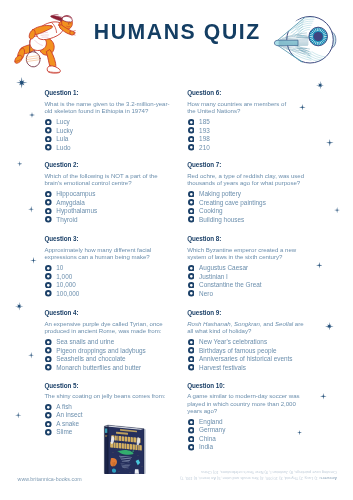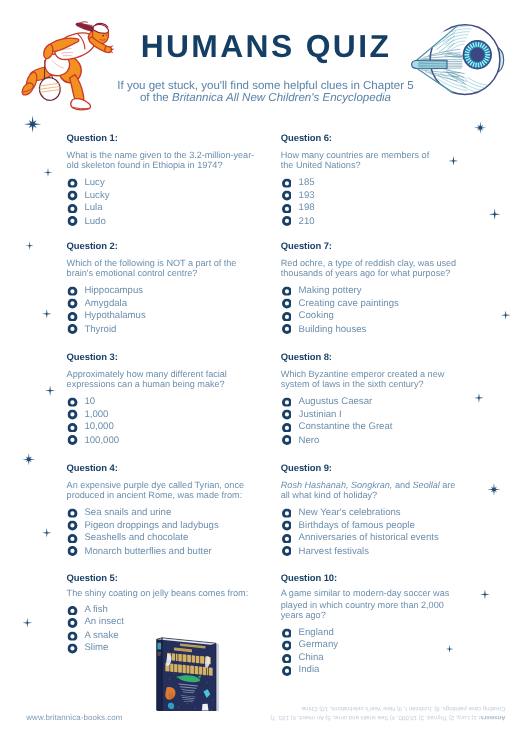--- a/index.html
+++ b/index.html
@@ -222,24 +222,20 @@
           <line x1="49.98" y1="21.99" x2="52.73" y2="20.55"></line>
           <line x1="50.44" y1="23.21" x2="53.45" y2="22.47"></line>
         </g>
       <circle cx="45.2" cy="24.5" r="4.6" fill="#3F4580"></circle>
       <circle cx="29.5" cy="24" r="0.8" fill="#9FD7E3"></circle>
     </svg>
   </div>
 
   <div class="title">HUMANS QUIZ</div>
 
-  <div class="subtitle">
-    <span>If you get stuck, you'll find some helpful clues in Chapter 5</span><br>
-    <span>of the </span><i>Britannica All New Children's Encyclopedia</i>
-  </div>
 
   <div id="qroot">
       <div class="qblock" style="left: 44.4px; top: 90.4px;">
         <div class="qnum">Question 1:</div>
         <div class="qtext">
           <div class="qline">What is the name given to the 3.2-million-year-</div>
           <div class="qline">old skeleton found in Ethiopia in 1974?</div>
         </div>
         <div class="opts" style="top: 28.1px;">
           <div class="opt">

